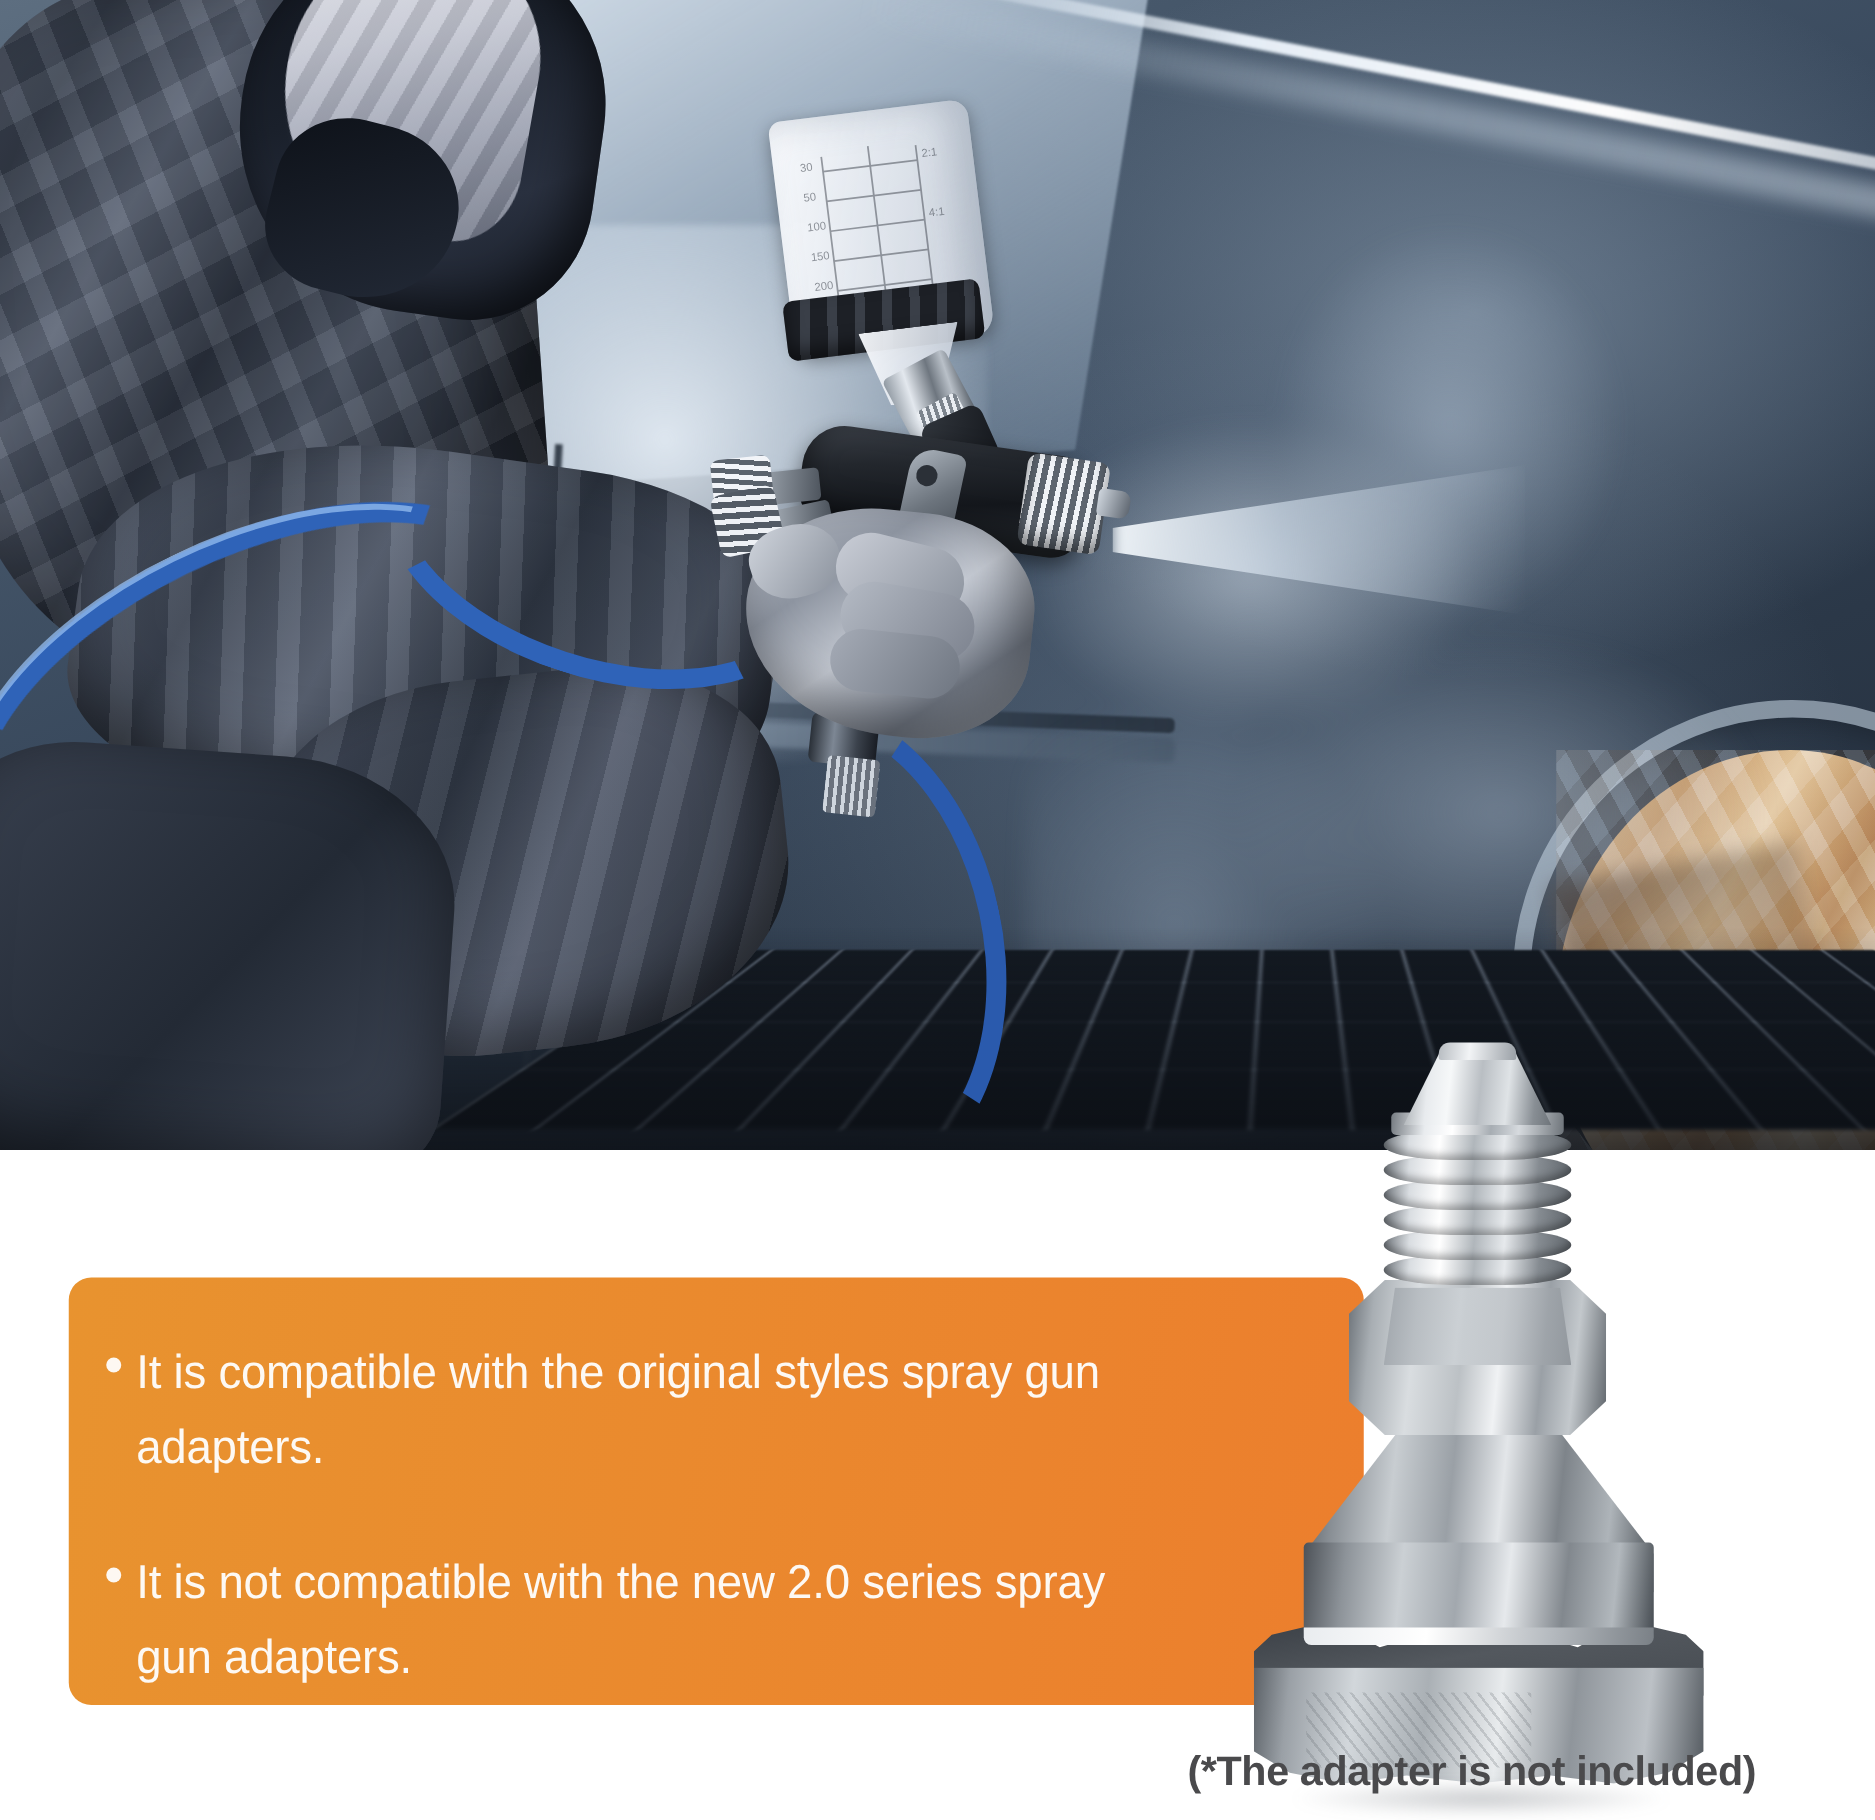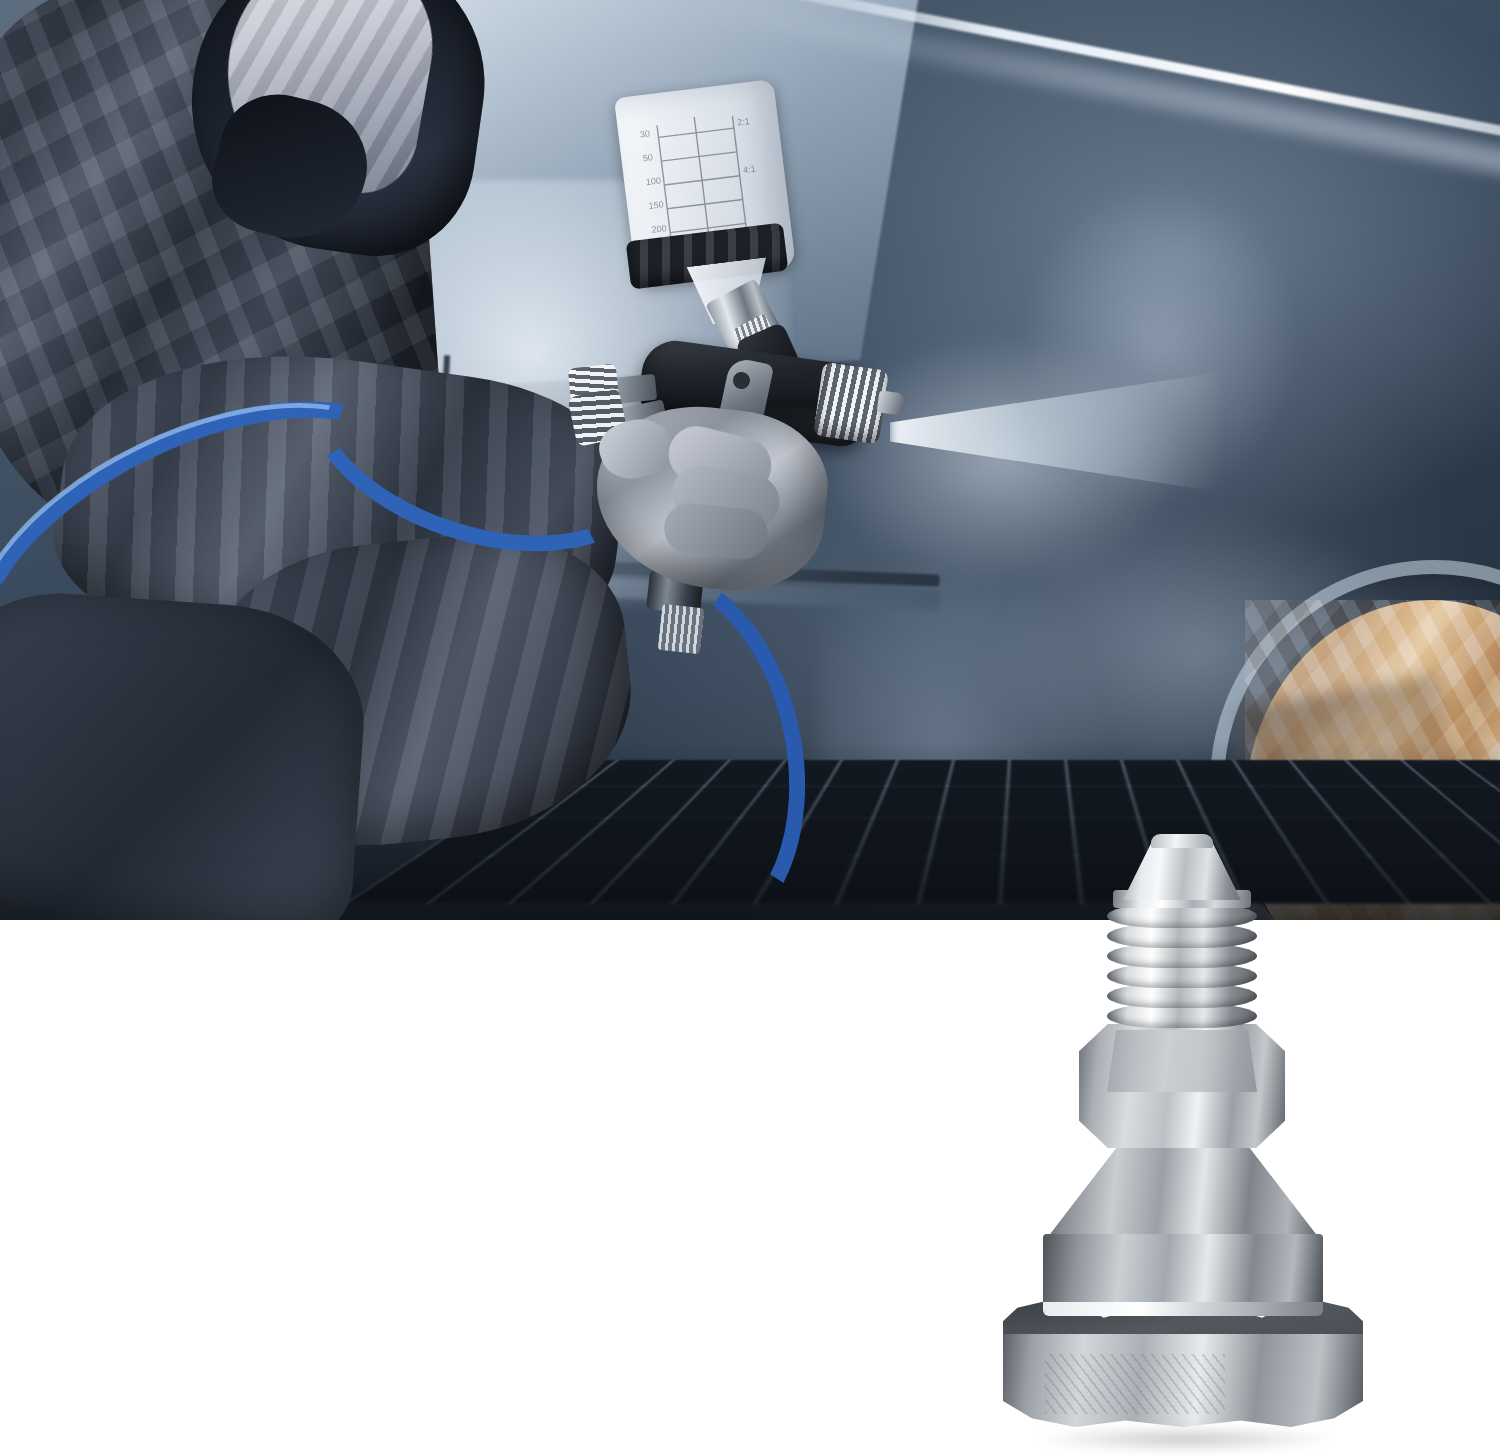--- a/index.html
+++ b/index.html
@@ -750,20 +750,32 @@
     <div class="glove"></div>
     <div class="glove-thumb"></div>
     <div class="glove-f1"></div>
     <div class="glove-f2"></div>
     <div class="glove-f3"></div>
   </div>
 
 
   <div class="lower"></div>
 
+  <div class="info-panel">
+    <div class="bullets">
+      <div class="bullet-row">
+        <span class="bullet-dot"></span>
+        <span class="bullet-text">It is compatible with the original styles spray gun adapters.</span>
+      </div>
+      <div class="bullet-row">
+        <span class="bullet-dot"></span>
+        <span class="bullet-text">It is not compatible with the new 2.0 series spray gun adapters.</span>
+      </div>
+    </div>
+  </div>
 
   <div class="adapter">
     <div class="ad-part ad-base-top"></div>
     <div class="ad-part ad-base"></div>
     <div class="ad-part ad-base-tex"></div>
     <div class="ad-part ad-cone"></div>
     <div class="ad-part ad-collar"></div>
     <div class="ad-part ad-collar-edge"></div>
     <div class="ad-part ad-hex"></div>
     <div class="ad-part ad-hex-face"></div>
@@ -772,14 +784,15 @@
     <div class="ad-part thread t4"></div>
     <div class="ad-part thread t3"></div>
     <div class="ad-part thread t2"></div>
     <div class="ad-part thread t1"></div>
     <div class="ad-part ad-tip-band"></div>
     <div class="ad-part ad-tip"></div>
     <div class="ad-part ad-tip-top"></div>
     <div class="ad-part ad-shadow"></div>
   </div>
 
+  <div class="caption">(*The adapter is not included)</div>
 
 </div>
 
 </body></html>

